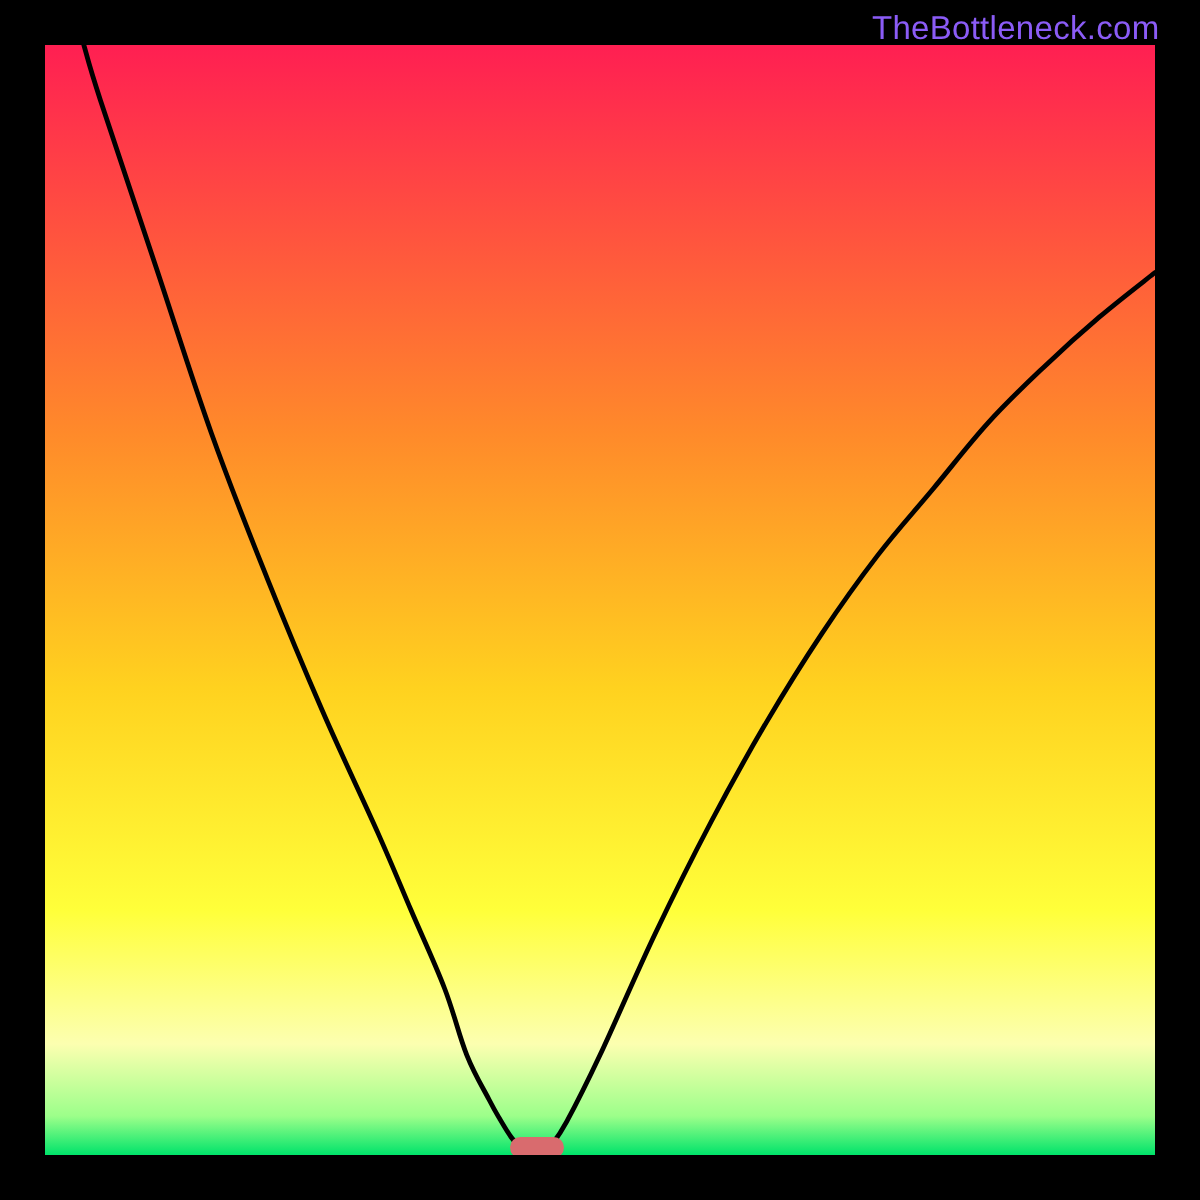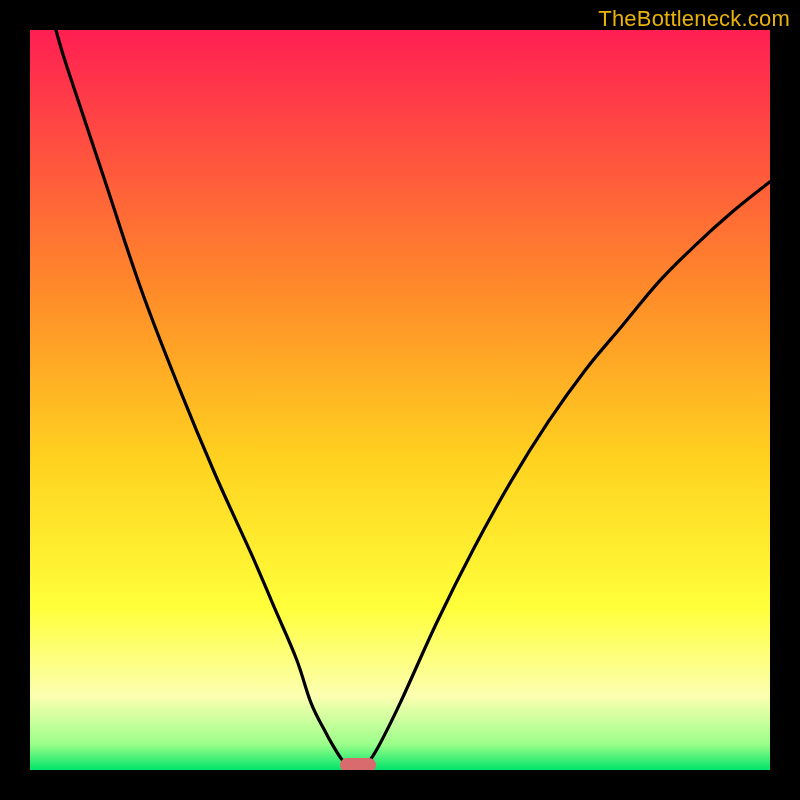--- a/index.html
+++ b/index.html
@@ -29,24 +29,24 @@
   .gradient-bg {
     position: absolute;
     left: 0;
     top: 0;
     width: 100%;
     height: 100%;
   }
   .watermark {
     position: absolute;
     top: 6px;
-    right: 10px;
+    right: 27px;
     font-family: Arial, Helvetica, sans-serif;
     font-size: 22px;
-    color: #eab308;
+    color: #8b5cf6;
     font-weight: 500;
     letter-spacing: 0.2px;
   }
   svg.curves {
     position: absolute;
     left: 0;
     top: 0;
     width: 100%;
     height: 100%;
   }

